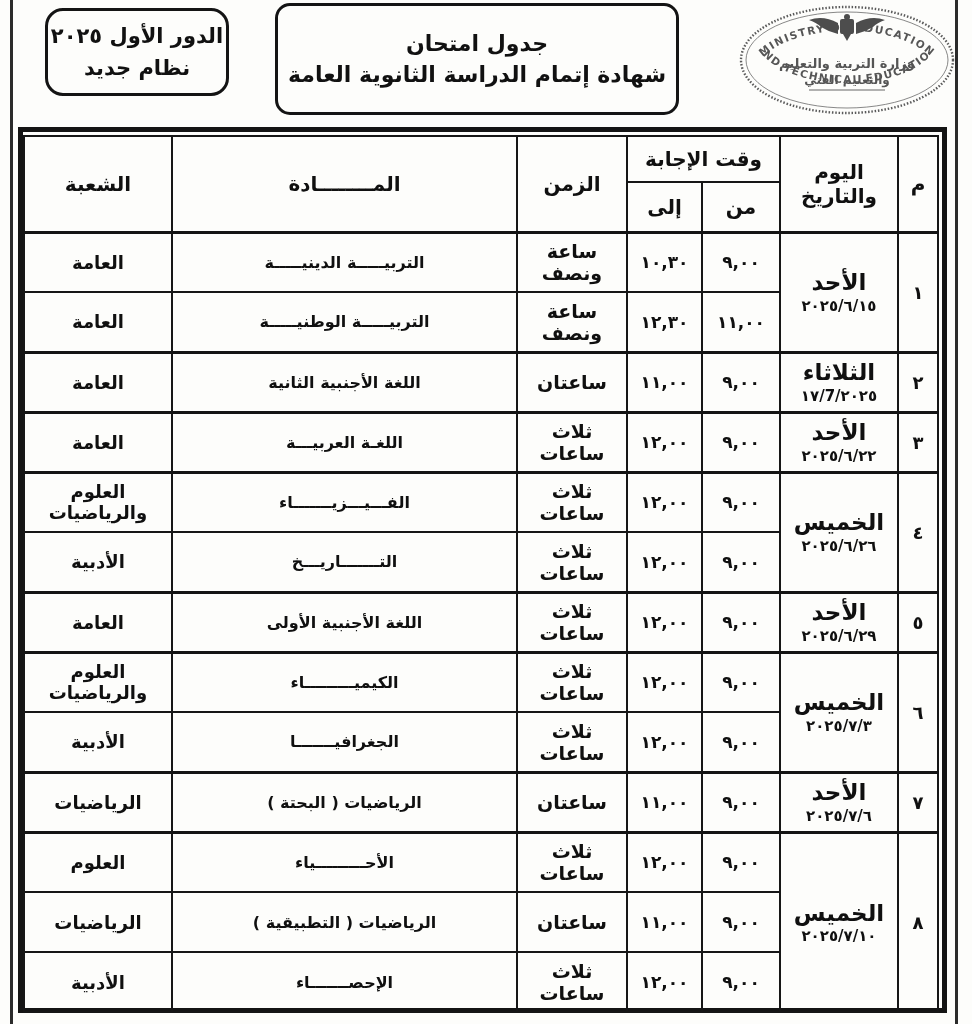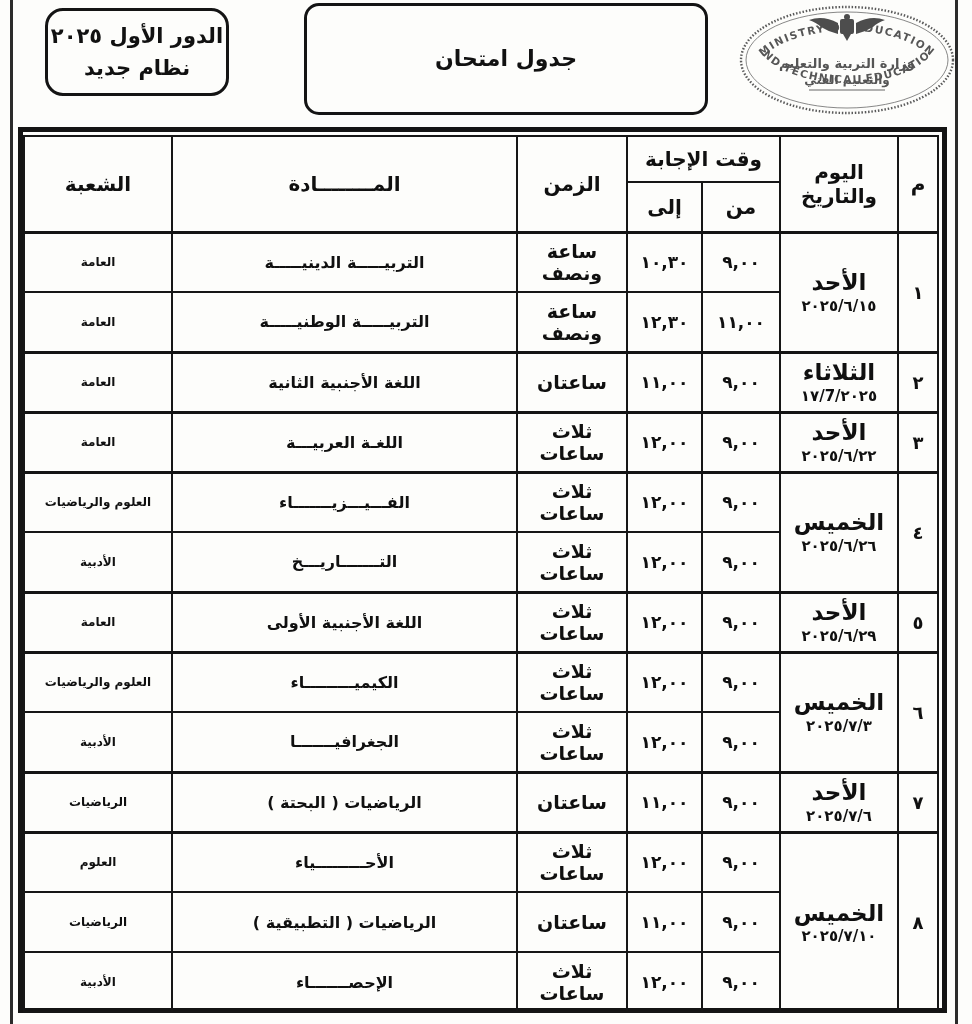--- a/index.html
+++ b/index.html
@@ -14,21 +14,21 @@
   .edge-line.right { left:955px; }
 
   
   .session-box {
     position:absolute; left:45px; top:8px; width:184px; height:88px;
     border:3px solid #141414; border-radius:18px; box-sizing:border-box;
     display:flex; flex-direction:column; justify-content:center; align-items:center;
     gap:8px; font-size:21px; text-align:center;
   }
   .title-box {
-    position:absolute; left:304px; top:3px; width:404px; height:112px;
+    position:absolute; left:275px; top:3px; width:404px; height:112px;
     border:3px solid #141414; border-radius:15px; box-sizing:border-box;
     display:flex; flex-direction:column; justify-content:center; align-items:center;
     gap:4px; font-size:22px; text-align:center; line-height:1.25;
   }
   .seal { position:absolute; left:735px; top:2px; width:224px; height:116px; }
 
   
   .table-wrap {
     position:absolute; left:18px; top:127px; width:929px; height:886px;
     box-sizing:border-box; border:5px solid #141414; padding:3px; background:#fdfdfb;
@@ -43,39 +43,40 @@
   }
   .schedule thead th { font-size:20px; }
   .schedule tr.h1 { height:46px; }
   .schedule tr.h2 { height:50px; }
   .schedule tbody tr { height:60px; }
   .schedule tbody tr.gstart td { border-top:3px solid #141414; }
   td.c-num   { font-size:18px; }
   td.c-time  { font-size:17px; letter-spacing:1px; }
   td.c-dur   { font-size:19px; }
   td.c-subj  { font-size:16px; }
-  td.c-branch{ font-size:12px; }
+  td.c-branch{ font-size:18px; }
   .day-name { font-size:23px; line-height:1.25; }
   .day-date { font-size:15px; line-height:1.25; letter-spacing:0.5px; }
 </style>
 </head>
 <body>
 
 <div class="page">
 
   <div class="edge-line left"></div>
   <div class="edge-line right"></div>
 
   <div class="session-box">
     <div>الدور الأول ٢٠٢٥</div>
     <div>نظام جديد</div>
   </div>
 
   <div class="title-box">
     <div>جدول امتحان</div>
+    <div>شهادة إتمام الدراسة الثانوية العامة</div>
   </div>
 
   <svg class="seal" viewBox="0 0 224 116">
     <ellipse cx="112" cy="58" rx="106" ry="53" fill="none" stroke="#5a5a5a" stroke-width="2.4" stroke-dasharray="1.5,1.8"></ellipse>
     <ellipse cx="112" cy="58" rx="101" ry="48" fill="none" stroke="#6a6a6a" stroke-width="0.8"></ellipse>
     <defs>
       <path id="arcTop" d="M 21,64 A 94,47 0 0 1 203,64"></path>
       <path id="arcBot" d="M 26,50 A 90,44 0 0 0 198,50"></path>
     </defs>
     <text font-size="10.5" font-weight="bold" fill="#555" letter-spacing="1.5">

